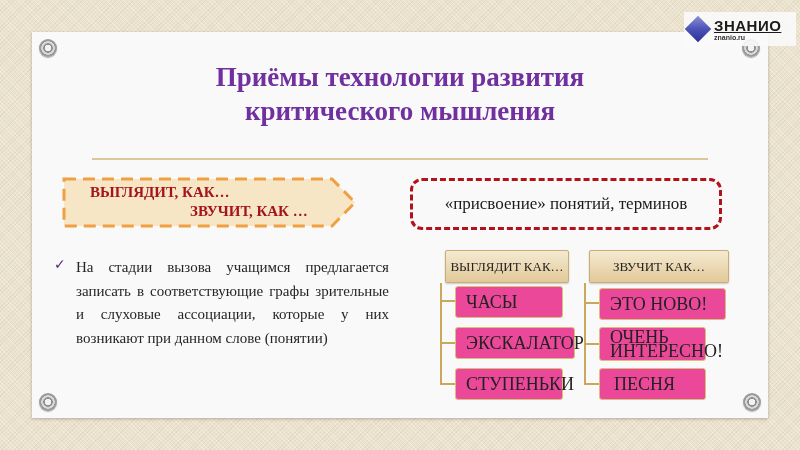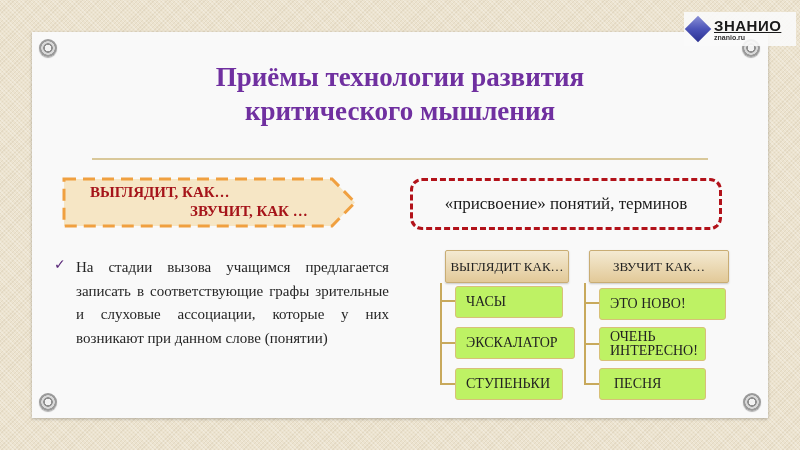--- a/index.html
+++ b/index.html
@@ -123,25 +123,25 @@
     background: #c8a95c;
   }
   .hier-line-h {
     position: absolute;
     height: 2px;
     background: #c8a95c;
   }
   .hier-item {
     position: absolute;
     height: 32px;
-    background: #bef264;
+    background: #ec4899;
     border: 1.5px solid #d8c078;
     border-radius: 3px;
     display: flex; align-items: center;
-    font-size: 14px; color: #222;
+    font-size: 18px; color: #222;
     padding-left: 10px;
     line-height: 14px;
   }
 </style>
 </head>
 <body>
 
 <div class="card">
   <div class="grommet" style="left:7px; top:7px;"></div>
 

